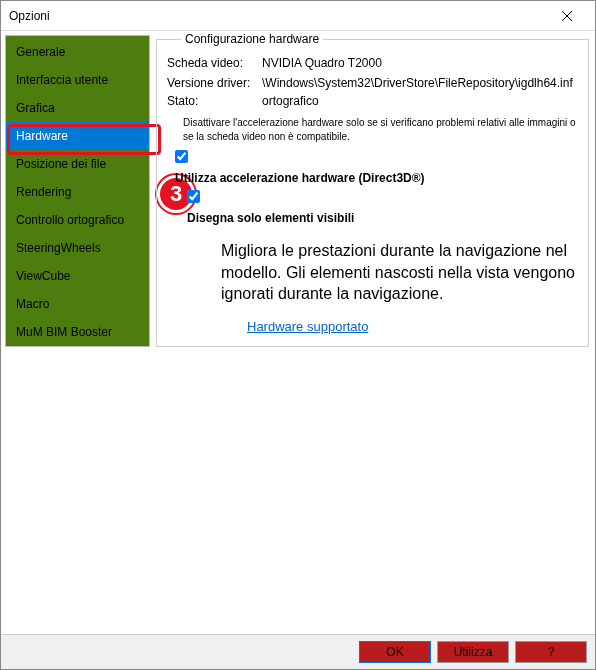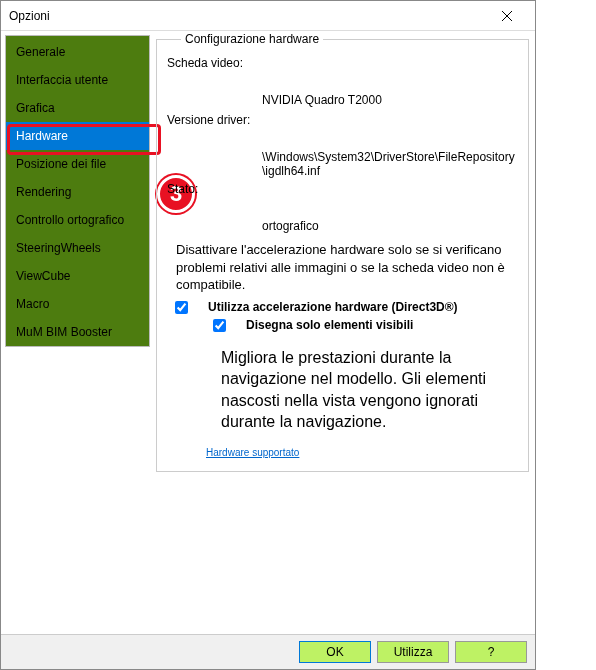--- a/index.html
+++ b/index.html
@@ -5,21 +5,21 @@
     * { box-sizing: border-box; margin: 0; padding: 0; }
     body {
       font-family: "Segoe UI", Tahoma, sans-serif;
       font-size: 12px;
       background: #fff;
       width: 596px;
       height: 670px;
       overflow: hidden;
     }
     .window {
-      width: 536px;
+      width: 596px;
       height: 670px;
       border: 1px solid #888;
       display: flex;
       flex-direction: column;
       background: #fff;
     }
     .titlebar {
       height: 30px;
       display: flex;
       align-items: center;
@@ -111,66 +111,66 @@
       margin: 6px 0;
       font-size: 12px;
     }
     .info-label {
       width: 95px;
       flex-shrink: 0;
     }
     .info-value {
       flex: 1;
       word-break: break-all;
-      margin-top: 37px;
     }
     .desc-text {
-      font-size: 13px;
-      margin: 8px 0 6px 9px;
+      font-size: 10px;
+      margin: 8px 0 6px 16px;
       line-height: 1.35;
     }
     .checkbox-row {
       display: flex;
       align-items: flex-start;
-      gap: 20px;
+      gap: 8px;
       margin: 4px 0 4px 8px;
       font-size: 12px;
+      flex-direction: column;
     }
     .checkbox-row input[type=checkbox] {
       margin-top: 1px;
     }
     .checkbox-row.bold label { font-weight: bold; }
-    .checkbox-row.indent { margin-left: 46px; }
+    .checkbox-row.indent { margin-left: 20px; }
     .sub-desc {
       font-size: 16px;
       margin: 15px 0 8px 54px;
       line-height: 1.35;
     }
     .link {
       color: #0066cc;
       text-decoration: underline;
       cursor: pointer;
-      font-size: 10px;
-      margin-left: 39px;
+      font-size: 13px;
+      margin-left: 80px;
       display: inline-block;
       margin-top: 6px;
     }
     .footer {
       border-top: 1px solid #ccc;
       padding: 6px 8px;
       display: flex;
       justify-content: flex-end;
       gap: 6px;
       background: #f0f0f0;
     }
     .btn {
       min-width: 72px;
       height: 22px;
       border: 1px solid #999;
-      background: #bef264;
+      background: #b91c1c;
       font-size: 12px;
       cursor: pointer;
       padding: 0 11px;
     }
     .btn.default {
       border: 1px solid #0078d7;
     }
     .sidebar-wrap { position: relative; }
   </style>
 </head>

